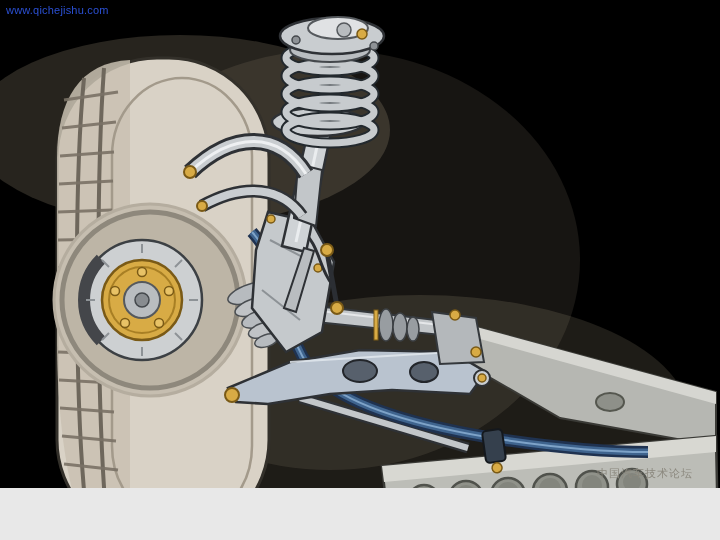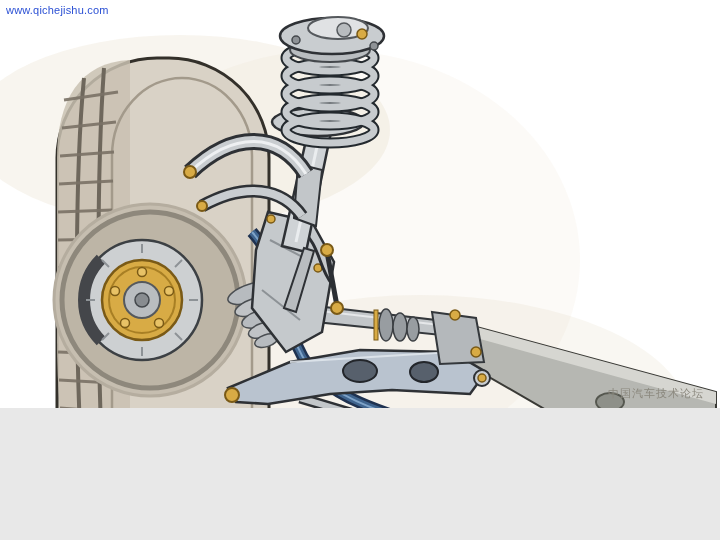--- a/index.html
+++ b/index.html
@@ -1,28 +1,28 @@
 <!DOCTYPE html>
 <html><head>
 <meta charset="utf-8">
 <style>
   html,body{margin:0;padding:0;background:#e8e8e8;}
   .page{
     position:relative;
-    width:720px;height:408px;
-    background:#ffffff;
+    width:720px;height:488px;
+    background:#000000;
     overflow:hidden;
     font-family:"Liberation Sans","DejaVu Sans",sans-serif;
   }
   .watermark-tl{
     position:absolute;top:4px;left:6px;
     font-size:11px;color:#2b50d4;letter-spacing:.2px;
   }
   .watermark-br{
-    position:absolute;bottom:7px;right:16px;
+    position:absolute;bottom:7px;right:27px;
     font-size:11px;color:#8b887e;letter-spacing:1px;
     font-family:Liberation Sans, sans-serif;
   }
   svg{display:block;}
 </style>
 </head>
 <body>
 
 <div class="page">
 

